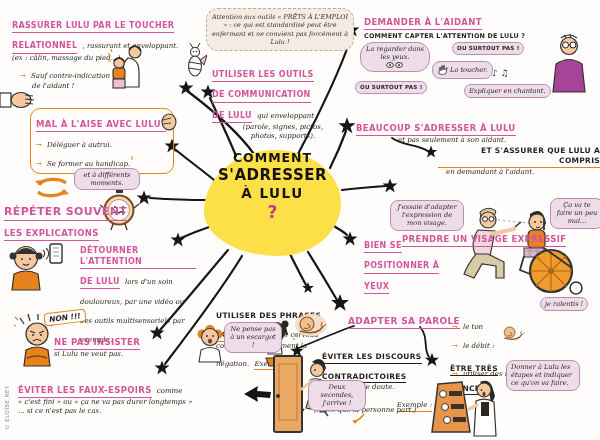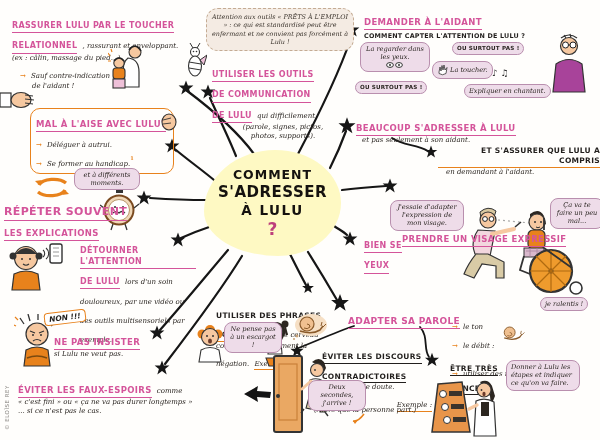--- a/index.html
+++ b/index.html
@@ -16,23 +16,23 @@
   .cur{font:italic 7px/1.3 "DejaVu Serif",serif;color:#2a2521;}
   .caps{font:bold 6.4px/1.3 "DejaVu Sans",sans-serif;color:#221f1d;letter-spacing:.2px;}
   .arr{color:#e8821c;font-weight:bold;font-style:normal;}
   
   .bub{position:absolute;background:#eedce9;border:1px solid #b98fae;border-radius:8px;
        padding:2px 4px;font:italic 6.6px/1.25 "DejaVu Serif",serif;color:#2a2521;text-align:center;z-index:6;}
   .bubc{font:bold 5.6px/1.3 "DejaVu Sans",sans-serif;font-style:normal;letter-spacing:.2px;}
   .cloud{background:#f4ebe3;border:1.4px dashed #c4ab93;border-radius:12px;color:#3a332c;
          font:italic 6.4px/1.3 "DejaVu Serif",serif;text-align:center;padding:4px 4px;z-index:6;}
   
-  .blob{left:204px;top:150px;width:137px;height:106px;background:#fef9c3;z-index:4;
+  .blob{left:204px;top:150px;width:137px;height:106px;background:#fde047;z-index:4;
         border-radius:52% 48% 46% 54%/58% 50% 50% 42%;display:flex;flex-direction:column;
-        align-items:center;justify-content:center;gap:1px;}
+        align-items:center;gap:1px;}
   .blob .c1{font:bold 12.5px "DejaVu Sans",sans-serif;color:#15120f;letter-spacing:1px;}
   .blob .c2{font:bold 15px "DejaVu Sans",sans-serif;color:#15120f;letter-spacing:.5px;}
   .blob .c3{font:bold 13.5px "DejaVu Sans",sans-serif;color:#15120f;letter-spacing:1.5px;}
   .blob .cq{font:bold 17px "DejaVu Sans",sans-serif;color:#bd3f7c;}
   .nonbox{border:1.6px solid #e8821c;border-radius:4px;background:#fff;padding:1px 4px;
           font:bold italic 7.5px "DejaVu Sans",sans-serif;color:#221f1d;transform:rotate(-7deg);}
   .credit{font:5.5px "DejaVu Sans",sans-serif;color:#8a8783;transform:rotate(-90deg);transform-origin:left top;letter-spacing:.5px;}
   .z5{z-index:5;} .z6{z-index:6;}
 </style>
 </head>
@@ -124,30 +124,30 @@
     <path d="M6,20 l12,2 M6,26 l12,2" stroke="#333" stroke-width="1"></path>
     <path d="M17,18 l7,-5 -3,10z" fill="#eec0d8" stroke="#333" stroke-width="1"></path>
     <circle cx="10.5" cy="9.5" r=".8" fill="#333"></circle>
       <circle cx="13.5" cy="9.5" r=".8" fill="#333"></circle>
   </svg>
 
   <div class="abs z5" style="left:212px;top:62px;width:142px;">
     <div><span class="hp u">UTILISER LES OUTILS</span></div>
     <div><span class="hp u">DE COMMUNICATION</span></div>
     <div><span class="hp u">DE LULU</span>
-         <span class="cur">qui difficilement</span></div>
+         <span class="cur">qui enveloppant</span></div>
     <div class="cur" style="text-align:center;">(parole, signes, pictos,</div>
     <div class="cur" style="text-align:center;">photos, supports).</div>
   </div>
 
   <div class="abs z5" style="left:364px;top:10px;width:226px;">
     <div><span class="hp u" style="font-size:8.5px;">DEMANDER À L'AIDANT</span></div>
     <div class="caps" style="margin-top:2px;">COMMENT CAPTER L'ATTENTION DE LULU ?</div>
   </div>
-  <div class="bub" style="left:360px;top:42px;width:60px;">
+  <div class="bub" style="left:360px;top:42px;width:60px;border-radius:13px;">
     <span>La regarder dans les yeux.</span>
     <svg width="20" height="8" viewBox="0 0 20 8" style="margin:0 auto;">
       <ellipse cx="5" cy="4" rx="3.4" ry="2.4" fill="#fff" stroke="#333"></ellipse>
         <circle cx="5" cy="4" r="1" fill="#333"></circle>
       <ellipse cx="14" cy="4" rx="3.4" ry="2.4" fill="#fff" stroke="#333"></ellipse>
         <circle cx="14" cy="4" r="1" fill="#333"></circle>
     </svg>
   </div>
   <div class="bub bubc" style="left:355px;top:81px;"><span>OU SURTOUT PAS !</span></div>
   <div class="bub bubc" style="left:452px;top:42px;"><span>OU SURTOUT PAS !</span></div>
@@ -240,21 +240,21 @@
   <div class="abs z5" style="left:18px;top:378px;width:195px;">
     <div><span class="hp u" style="font-size:8.5px;">ÉVITER LES FAUX-ESPOIRS</span>
       <span class="cur">comme</span></div>
     <div class="cur">« c'est fini » ou « ça ne va pas durer longtemps »</div>
     <div class="cur">... si ce n'est pas le cas.</div>
   </div>
   <div class="abs credit" style="left:4px;top:430px;">© ELOÏSE REY</div>
 
   <div class="abs z5" style="left:356px;top:116px;">
     <div><span class="hp u" style="font-size:8.5px;">BEAUCOUP S'ADRESSER À LULU</span></div>
-    <div class="cur" style="padding-left:6px;">et pas seulement à son aidant.</div>
+    <div class="cur" style="padding-left:6px;margin-left:36px;">et pas seulement à son aidant.</div>
   </div>
   <div class="abs z5" style="left:438px;top:146px;">
     <div><span class="hb uo">ET S'ASSURER QUE LULU A COMPRIS</span></div>
     <div class="cur" style="padding-left:8px;">en demandant à l'aidant.</div>
   </div>
 
   <div class="abs z5" style="left:402px;top:179px;margin-top:48px;">
     <span class="hp u" style="font-size:8.5px;">PRENDRE UN VISAGE EXPRESSIF</span>
   </div>
   <div class="bub" style="left:390px;top:200px;width:64px;"><span>J'essaie d'adapter l'expression de mon visage.</span></div>
@@ -279,20 +279,21 @@
     <path d="M90,55 l16,0 M94,52 l0,9 M101,52 l0,9" stroke="#a883a0" stroke-width=".8"></path>
     <circle cx="115" cy="75" r="21" fill="#ef9b2d" stroke="#333" stroke-width="2.2"></circle>
     <circle cx="115" cy="75" r="2.5" fill="#333"></circle>
     <path d="M115,54 l0,42 M94,75 l42,0 M100,60 l30,30 M100,90 l30,-30" stroke="#b06a10" stroke-width="1.2"></path>
     <circle cx="140" cy="92" r="6" fill="#fff" stroke="#333" stroke-width="1.6"></circle>
     <path d="M108,34 l0,-12 M108,52 l28,20 M88,60 l-4,14 10,4" fill="none" stroke="#333" stroke-width="1.8"></path>
   </svg>
 
   <div class="abs z5" style="left:364px;top:233px;">
     <div><span class="hp u">BIEN SE</span></div>
+    <div><span class="hp u">POSITIONNER À</span></div>
     <div><span class="hp u">YEUX</span></div>
   </div>
 
   <div class="abs z5" style="left:216px;top:280px;width:118px;margin-top:23px;">
     <div><span class="hb">UTILISER DES PHRASES</span></div>
     <div><span class="hb uo">POSITIVES</span>
       <span class="cur">car le cerveau</span></div>
     <div class="cur">comprend difficilement la</div>
     <div><span class="cur">négation.</span>
       <span class="cur uo">Exemple :</span></div>

